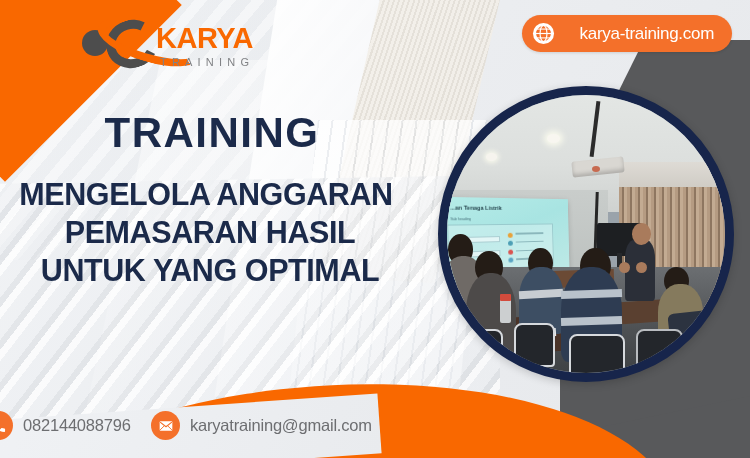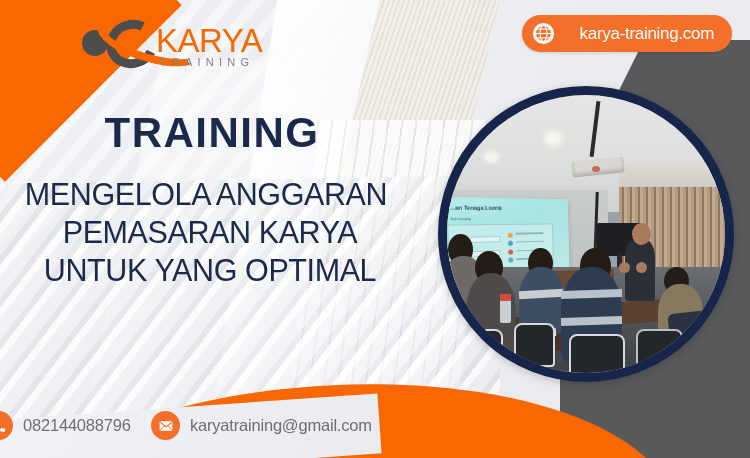--- a/index.html
+++ b/index.html
@@ -130,21 +130,21 @@
     position:absolute; left:18px; top:8px;
     width:108px; height:40px;
     border:8px solid #F96800;
     border-radius:50%;
     border-top-color:transparent;
     border-right-color:transparent;
     transform:rotate(16deg);
   }
   .logo-karya {
     position:absolute; left:78px; top:8px;
-    font-size:33px; font-weight:normal; letter-spacing:-0.5px;
+    font-size:29px; font-weight:bold; letter-spacing:-0.5px;
     color:#F96800;
     font-family:"Liberation Sans", sans-serif;
   }
   .logo-training {
     position:absolute; left:82px; top:42px;
     font-size:11px; letter-spacing:5.2px;
     color:#808285;
     font-family:"Liberation Sans", sans-serif;
   }
 
@@ -170,21 +170,21 @@
   .headline-wrap { position:absolute; left:0; top:112px; width:420px; }
   .kicker {
     font-size:42px; font-weight:bold; color:#1B2A4A;
     letter-spacing:1.5px; text-align:center;
     font-family:"Liberation Sans", sans-serif;
     line-height:1;
     padding-left:4px;
   }
   .title {
     margin-top:22px;
-    font-size:30.5px; font-weight:normal; color:#1B2A4A;
+    font-size:30.5px; font-weight:bold; color:#1B2A4A;
     text-align:center; line-height:1.24;
     letter-spacing:-0.4px;
     font-family:"Liberation Sans", sans-serif;
     white-space:nowrap;
   }
   .title .ln { display:block; }
   .title .ln1 { margin-left:-8px; }
 
   
   .photo-circle {
@@ -371,21 +371,21 @@
         <line x1="4.9" y1="16.6" x2="19.1" y2="16.6" stroke="#fff" stroke-width="1.1"></line>
       </svg>
     </span>
     <span class="web-text">karya-training.com</span>
   </div>
 
   <div class="headline-wrap">
     <div class="kicker">TRAINING</div>
     <div class="title">
       <span class="ln ln1">MENGELOLA ANGGARAN</span>
-      <span class="ln">PEMASARAN KARYA</span>
+      <span class="ln">PEMASARAN HASIL</span>
       <span class="ln">UNTUK YANG OPTIMAL</span>
     </div>
   </div>
 
   <div class="photo-circle">
     <div class="ph ph-ceiling"></div>
     <div class="ph ph-wall-right"></div>
     <div class="ph ph-curtain"></div>
     <div class="ph ph-wall-left"></div>
     <div class="ph ph-light1"></div>

